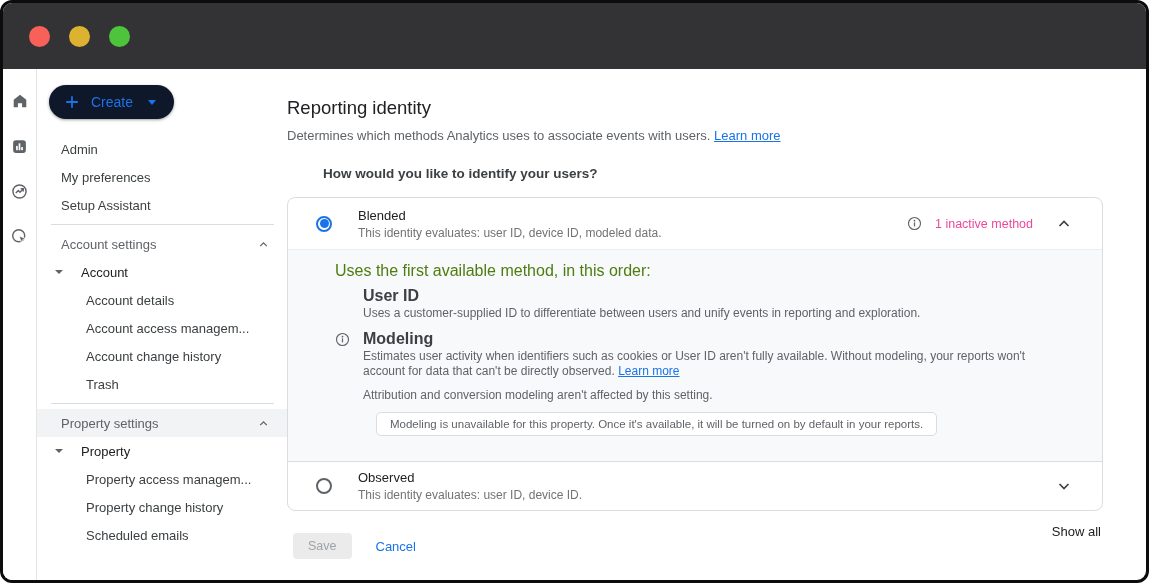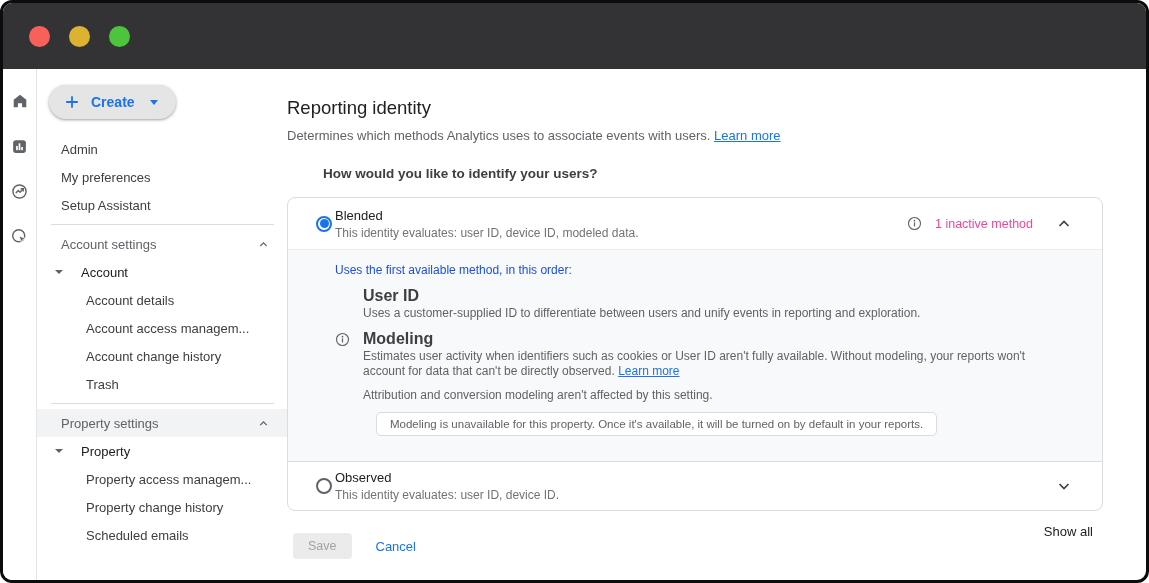--- a/index.html
+++ b/index.html
@@ -35,23 +35,23 @@
   .rail-btn { width: 20px; height: 20px; border: none; background: none; padding: 0; cursor: pointer; display: flex; align-items: center; justify-content: center; }
 
   
   .sidebar {
     width: 250px; flex-shrink: 0; padding-top: 14px;
     font-size: 13px; color: #3c4043; overflow: hidden; background: #fff;
   }
   .create-btn {
     margin: 2px 0 16px 12px; border: none; cursor: pointer;
     display: inline-flex; align-items: center; gap: 11px;
-    padding: 9px 18px 9px 15px; border-radius: 24px; background: #e5e5e5;
+    padding: 9px 18px 9px 15px; border-radius: 24px; background: #0f172a;
     box-shadow: 0 1px 2px rgba(60,64,67,.3), 0 1px 3px 1px rgba(60,64,67,.15);
-    color: #1a73e8; font-size: 14px; font-weight: bold;
+    color: #1a73e8; font-size: 14px; font-weight: normal;
     font-family: "Liberation Sans", sans-serif;
   }
   .caret-down { width: 0; height: 0; border-left: 4.5px solid transparent; border-right: 4.5px solid transparent; border-top: 5px solid #1a73e8; margin-left: 4px; }
   .side-item   { padding: 6.5px 16px 6.5px 24px; line-height: 15px; cursor: pointer; }
   .side-divider{ border-top: 1px solid #dadce0; margin: 5px 13px 5px 14px; }
   .section-row {
     display: flex; align-items: center; justify-content: space-between;
     padding: 6.5px 17px 6.5px 24px; line-height: 15px; color: #5f6368; cursor: pointer;
   }
   .section-row.highlight { background: #f1f3f4; }
@@ -65,43 +65,43 @@
   .subtitle { font-size: 13px; color: #5f6368; margin: 0; }
   .link { color: #1a73e8; text-decoration: underline; cursor: pointer; }
   .question { margin-top: 23px; font-size: 13.5px; font-weight: bold; color: #3c4043; margin-left: 36px; }
 
   .card { margin-top: 16px; border: 1px solid #dadce0; border-radius: 8px; background: #fff; }
   .option-head { display: flex; align-items: center; padding: 8px 30px 8px 28px; min-height: 51px; cursor: pointer; }
   .radio { width: 16px; height: 16px; border-radius: 50%; flex-shrink: 0; display: flex; align-items: center; justify-content: center; }
   .radio.selected { border: 2px solid #1a73e8; }
   .radio.selected .dot { width: 9px; height: 9px; border-radius: 50%; background: #1a73e8; }
   .radio.unselected { border: 2px solid #5f6368; }
-  .option-texts { margin-left: 3px; }
+  .option-texts { margin-left: 26px; }
   .option-label { font-size: 13px; color: #202124; margin-bottom: 3px; }
   .option-desc  { font-size: 12px; color: #737373; }
   .head-right { margin-left: auto; display: flex; align-items: center; gap: 13px; color: #ec4899; font-size: 12.5px; }
   .chev-btn { border: none; background: none; padding: 0; cursor: pointer; display: flex; margin-left: 10px; }
 
   .details { background: #f8f9fa; border-top: 1px solid #ebedef; padding: 13px 24px 14px 47px; }
-  .intro { font-size: 12px; color: #1d4ed8; line-height: 15px; }
+  .intro { font-size: 16px; color: #4d7c0f; line-height: 15px; }
   .methods { margin: 11px 0 0 28px; }
   .method { position: relative; margin-bottom: 11px; }
   .method-name { font-size: 16px; font-weight: bold; color: #3c4043; margin-bottom: 3px; line-height: 14px; }
   .method-desc { font-size: 12px; color: #5f6368; line-height: 15px; max-width: 705px; }
   .modeling-icon { position: absolute; left: -28px; top: 0; }
   .footnote { margin-top: 9px; font-size: 12px; color: #5f6368; line-height: 15px; }
   .note-box {
     display: inline-block; margin: 9px 0 0 13px;
     border: 1px solid #dadce0; border-radius: 5px; background: #fff;
     padding: 5px 13px; font-size: 11.5px; color: #5f6368; white-space: nowrap;
   }
   .option-head.observed { border-top: 1px solid #dadce0; min-height: 46px; }
 
   .footer { position: relative; height: 64px; }
-  .show-all { position: absolute; right: 10px; top: 13px; font-size: 13px; color: #202124; cursor: pointer; }
+  .show-all { position: absolute; right: 2px; top: 13px; font-size: 13px; color: #202124; cursor: pointer; }
   .actions { position: absolute; left: 6px; top: 22px; display: flex; align-items: center; gap: 24px; }
   .save-btn {
     background: #ebebeb; color: #9ea3a8; border: none; border-radius: 4px;
     font-size: 12.5px; padding: 6px 15px; font-family: "Liberation Sans", sans-serif;
   }
   .cancel { color: #1a73e8; font-size: 13px; cursor: pointer; }
 </style>
 </head>
 <body>
 

